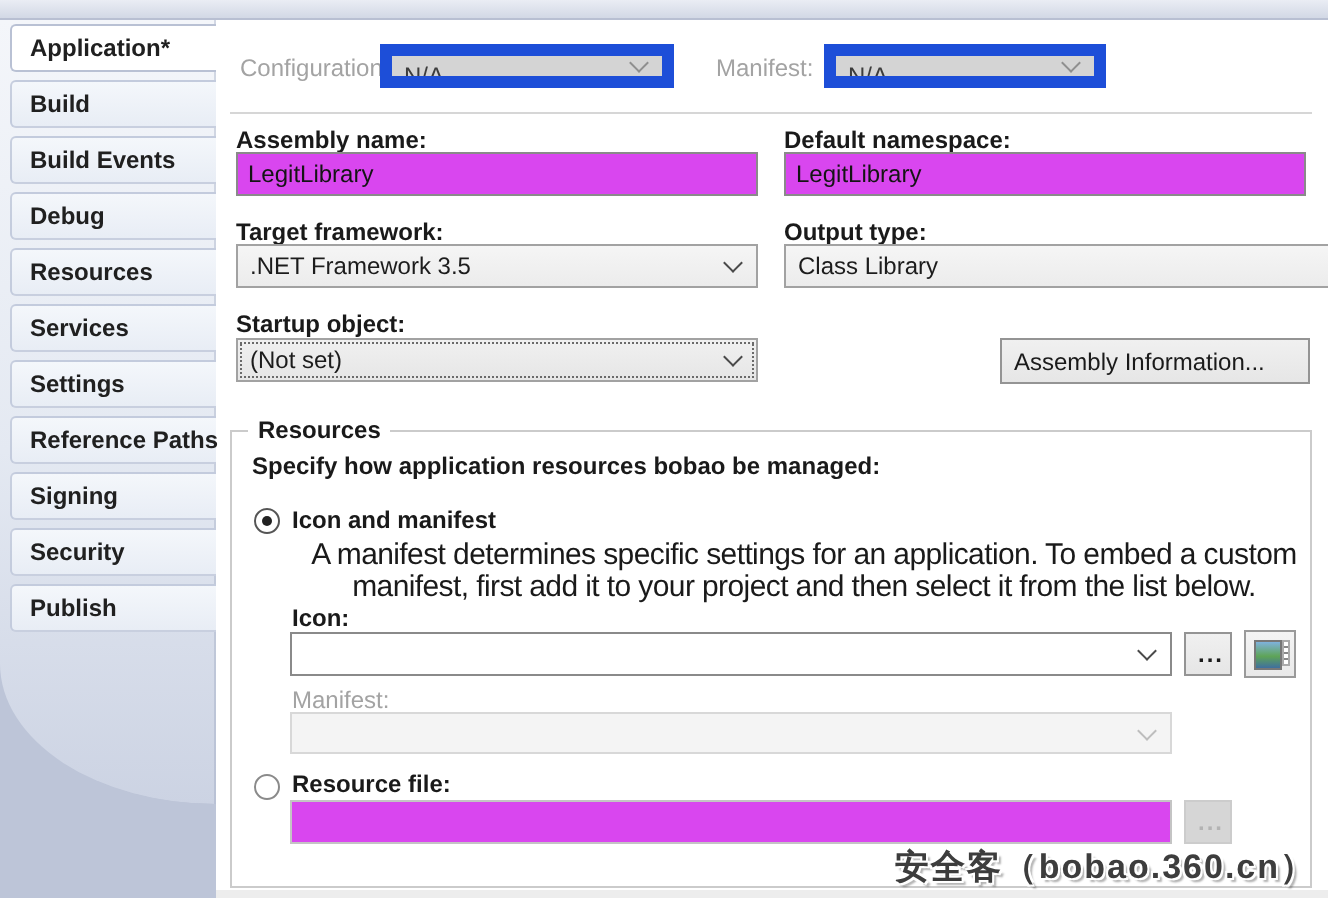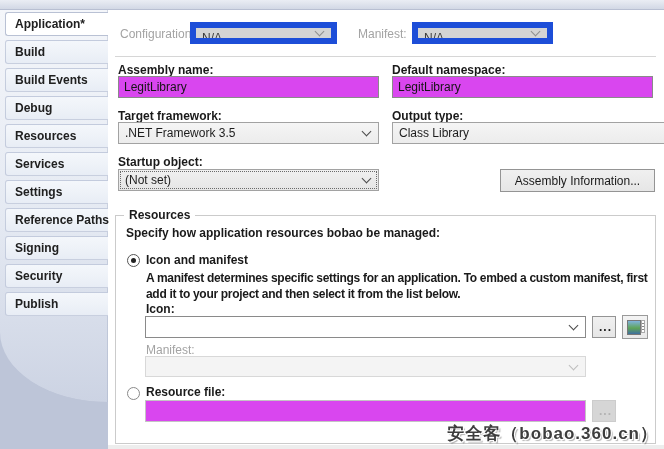--- a/index.html
+++ b/index.html
@@ -39,38 +39,38 @@
     border-right:1px solid #4a4a4a;border-bottom:1px solid #4a4a4a;
     transform:translateY(-72%) rotate(45deg);}
   .chev.dim{border-color:#8f8f8f;}
   .chev.dimmer{border-color:#bdbdbd;}
 
   .tbox{position:absolute;height:22px;box-sizing:border-box;border:1px solid #8a8a8a;
     background:#d946ef;padding:0 5px;font:12px "Liberation Sans","DejaVu Sans",sans-serif;color:#141414;}
   .tbox.disabled{border-color:#c4c4c4;color:#8a8a8a;}
 
   .btn{position:absolute;box-sizing:border-box;background:linear-gradient(180deg,#f0f0f0,#e6e6e6);
-    border:1px solid #949494;font-size:12px;color:#1a1a1a;text-align:center;cursor:default;}
+    border:1px solid #949494;font-size:12px;color:#1a1a1a;text-align:left;cursor:default;}
   .btn.small{line-height:19px;font-weight:bold;letter-spacing:1px;}
   .btn.big{line-height:21px;}
   .btn.disabled{background:#d6d6d6;border-color:#cccccc;color:#b3b3b3;}
 
   .sep{position:absolute;height:1px;background:#d6d6d6;}
 
   .group{position:absolute;left:115px;top:215px;width:541px;height:229px;
     border:1px solid #cbcbcb;box-sizing:border-box;}
   .group-legend{position:absolute;left:124px;top:208px;background:#ffffff;
     padding:0 5px;font-size:12px;font-weight:600;color:#1a1a1a;}
 
   .radio{position:absolute;width:13px;height:13px;border:1px solid #555;border-radius:50%;
     box-sizing:border-box;background:#fff;}
   .radio .dot{position:absolute;left:3px;top:3px;width:5px;height:5px;border-radius:50%;background:#222;}
 
-  .desc{position:absolute;font-size:12px;color:#1a1a1a;font-weight:700;line-height:16px;
-    letter-spacing:-0.3px;}
+  .desc{position:absolute;font-size:15px;color:#1a1a1a;font-weight:400;line-height:16px;
+    letter-spacing:-0.3px;text-align:center;}
 
   .img-btn{position:absolute;box-sizing:border-box;width:26px;height:24px;
     background:linear-gradient(180deg,#f4f4f4,#e9e9e9);border:1px solid #9a9a9a;}
   .img-btn .thumb{position:absolute;left:4px;top:4px;width:12px;height:13px;
     background:linear-gradient(180deg,#7fb2dc 0%,#5ea457 55%,#3f6f9f 100%);
     border:1px solid #777;}
   .img-btn .col{position:absolute;left:18px;top:4px;width:4px;height:13px;background:#fff;border:1px solid #aaa;box-sizing:border-box;}
   .img-btn .col i{display:block;height:1px;background:#888;margin:2px 0 0 0;}
 
   .watermark{position:absolute;top:422px;right:6px;font-size:17px;font-weight:bold;color:#3d3d3d;

